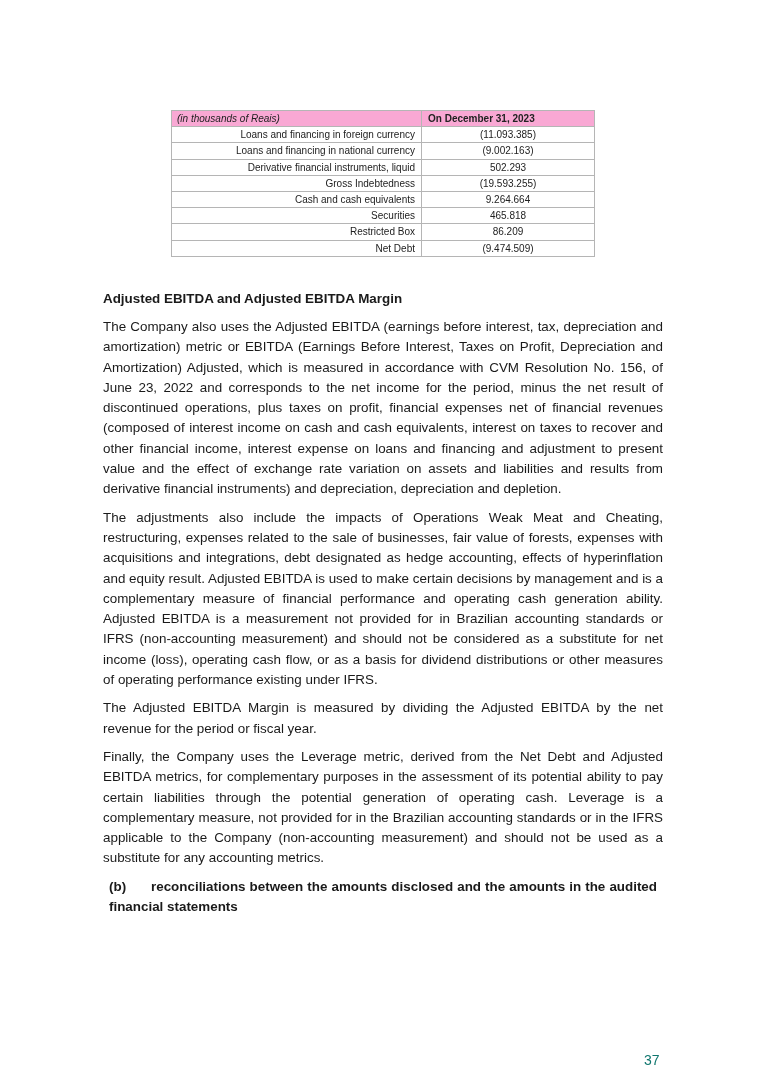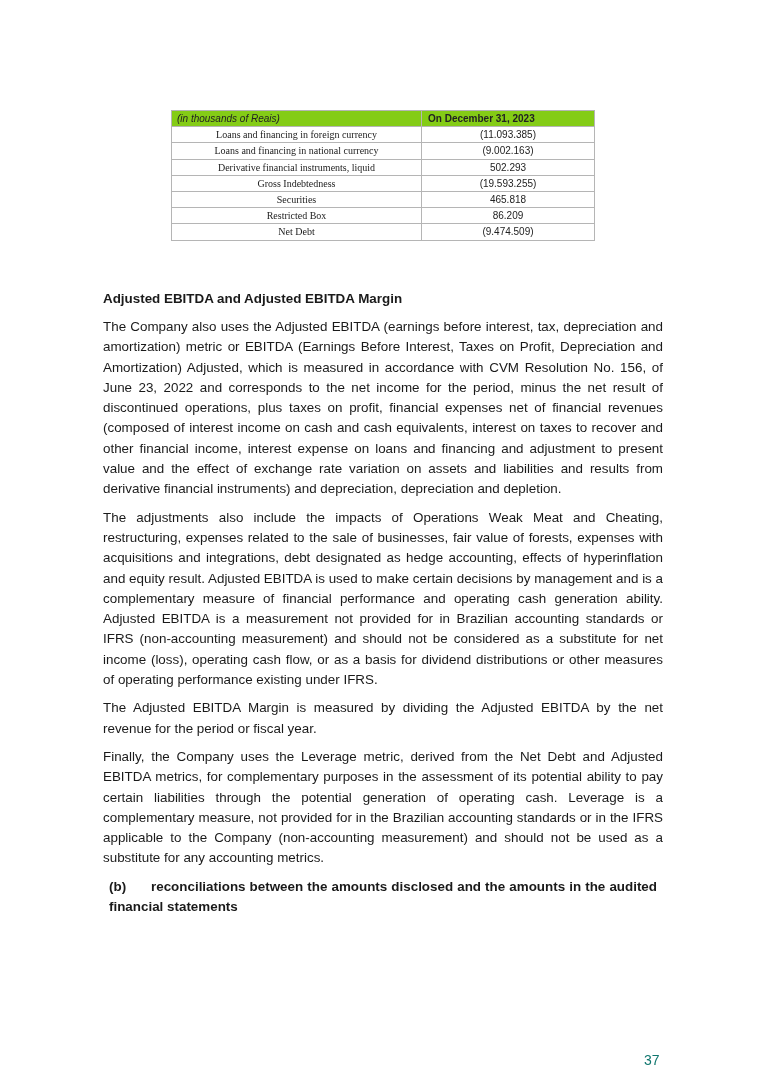--- a/index.html
+++ b/index.html
@@ -32,36 +32,35 @@
       color: #222;
     }
     .fin-table th, .fin-table td {
       border: 1px solid #b5b5b5;
       height: 15.2px;
       padding: 0 6px;
       line-height: 15px;
       white-space: nowrap;
     }
     .fin-table thead th {
-      background: #84cc16;
+      background: #f9a8d4;
       font-weight: normal;
     }
     .fin-table thead th.unit {
       font-style: italic;
       text-align: left;
       padding-left: 5px;
     }
     .fin-table thead th.date {
       font-weight: bold;
       text-align: left;
     }
     .fin-table td.label {
-      text-align: center;
+      text-align: right;
       width: 237px;
-      font-family: Liberation Serif, serif;
     }
     .fin-table td.value {
       text-align: center;
     }
 
     
     .content {
       position: absolute;
       left: 103px;
       top: 281px;
@@ -120,20 +119,24 @@
       </tr>
       <tr>
         <td class="label">Derivative financial instruments, liquid</td>
         <td class="value">502.293</td>
       </tr>
       <tr>
         <td class="label">Gross Indebtedness</td>
         <td class="value">(19.593.255)</td>
       </tr>
       <tr>
+        <td class="label">Cash and cash equivalents</td>
+        <td class="value">9.264.664</td>
+      </tr>
+      <tr>
         <td class="label">Securities</td>
         <td class="value">465.818</td>
       </tr>
       <tr>
         <td class="label">Restricted Box</td>
         <td class="value">86.209</td>
       </tr>
       <tr>
         <td class="label">Net Debt</td>
         <td class="value">(9.474.509)</td>

